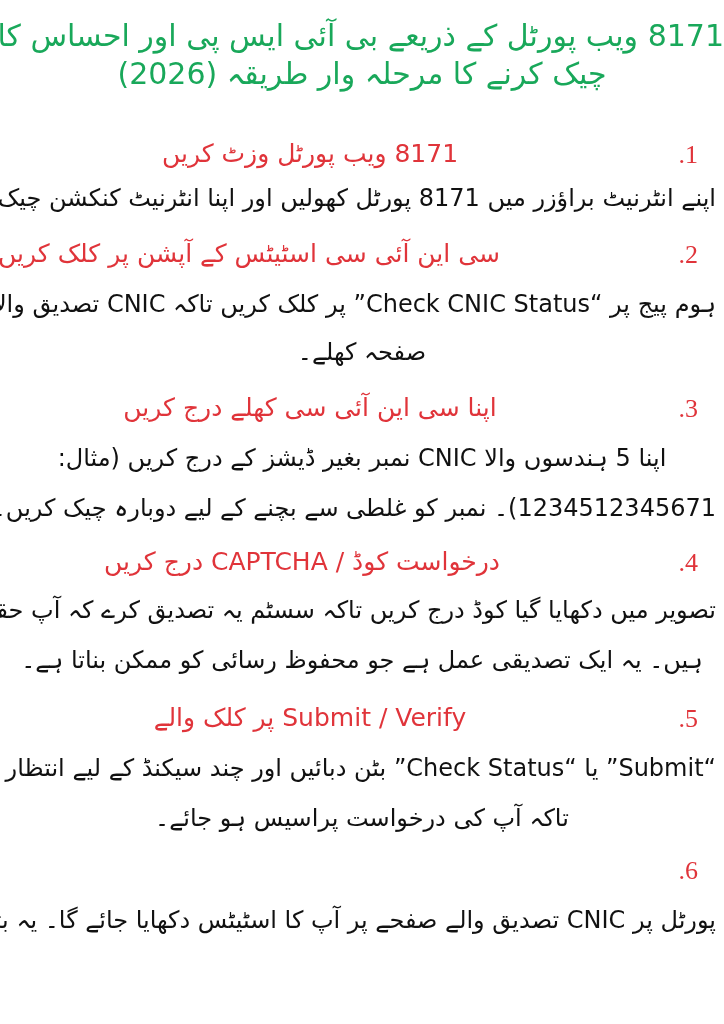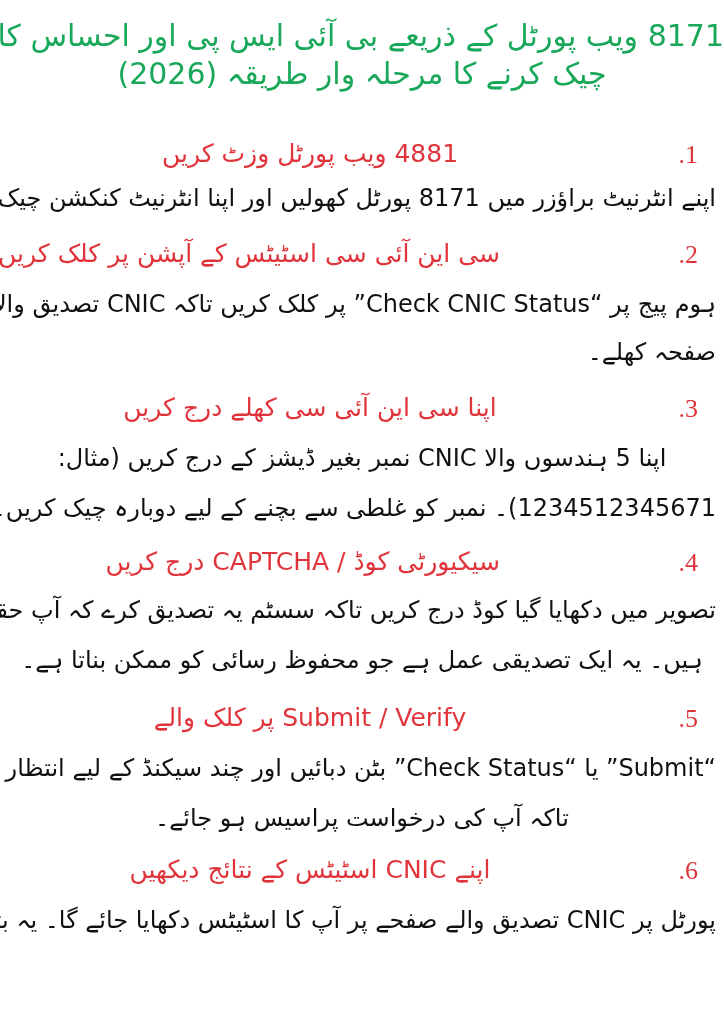--- a/index.html
+++ b/index.html
@@ -38,51 +38,50 @@
 </head>
 <body>
 
 <div class="page">
 
   <div class="title l1">8171 ویب پورٹل کے ذریعے بی آئی ایس پی اور احساس کا سی این آئی سی اسٹیٹس</div>
   <div class="title l2">چیک کرنے کا مرحلہ وار طریقہ (2026)</div>
 
   <div class="step-head" style="top:136px;">
     <span class="step-num">.1</span>
-    <span class="step-title">4881 ویب پورٹل وزٹ کریں</span>
+    <span class="step-title">8171 ویب پورٹل وزٹ کریں</span>
   </div>
   <div class="body-line" style="top:180px;">اپنے انٹرنیٹ براؤزر میں 8171 پورٹل کھولیں اور اپنا انٹرنیٹ کنکشن چیک کریں۔</div>
 
   <div class="step-head" style="top:236px;">
     <span class="step-num">.2</span>
     <span class="step-title">سی این آئی سی اسٹیٹس کے آپشن پر کلک کریں</span>
   </div>
   <div class="body-line" style="top:286px;">ہوم پیج پر “Check CNIC Status” پر کلک کریں تاکہ CNIC تصدیق والا</div>
-  <div class="body-line" style="top:334px;text-align:right;">صفحہ کھلے۔</div>
+  <div class="body-line" style="top:334px;">صفحہ کھلے۔</div>
 
   <div class="step-head" style="top:390px;">
     <span class="step-num">.3</span>
     <span class="step-title">اپنا سی این آئی سی کھلے درج کریں</span>
   </div>
   <div class="body-line" style="top:440px;">اپنا 5 ہندسوں والا CNIC نمبر بغیر ڈیشز کے درج کریں (مثال:</div>
   <div class="body-line" style="top:490px;">1234512345671)۔ نمبر کو غلطی سے بچنے کے لیے دوبارہ چیک کریں۔</div>
 
   <div class="step-head" style="top:544px;">
     <span class="step-num">.4</span>
-    <span class="step-title">سیکیورٹی کوڈ / CAPTCHA درج کریں</span>
+    <span class="step-title">درخواست کوڈ / CAPTCHA درج کریں</span>
   </div>
   <div class="body-line" style="top:592px;">تصویر میں دکھایا گیا کوڈ درج کریں تاکہ سسٹم یہ تصدیق کرے کہ آپ حقیقی صارف</div>
   <div class="body-line" style="top:642px;">ہیں۔ یہ ایک تصدیقی عمل ہے جو محفوظ رسائی کو ممکن بناتا ہے۔</div>
 
   <div class="step-head" style="top:700px;">
     <span class="step-num">.5</span>
     <span class="step-title">Submit / Verify پر کلک والے</span>
   </div>
   <div class="body-line" style="top:750px;">“Submit” یا “Check Status” بٹن دبائیں اور چند سیکنڈ کے لیے انتظار کریں</div>
   <div class="body-line" style="top:800px;">تاکہ آپ کی درخواست پراسیس ہو جائے۔</div>
 
   <div class="step-head" style="top:852px;">
     <span class="step-num">.6</span>
-    <span class="step-title">اپنے CNIC اسٹیٹس کے نتائج دیکھیں</span>
   </div>
   <div class="body-line" style="top:902px;">پورٹل پر CNIC تصدیق والے صفحے پر آپ کا اسٹیٹس دکھایا جائے گا۔ یہ بتائے گا کہ</div>
 
 </div>
 
 </body></html>

